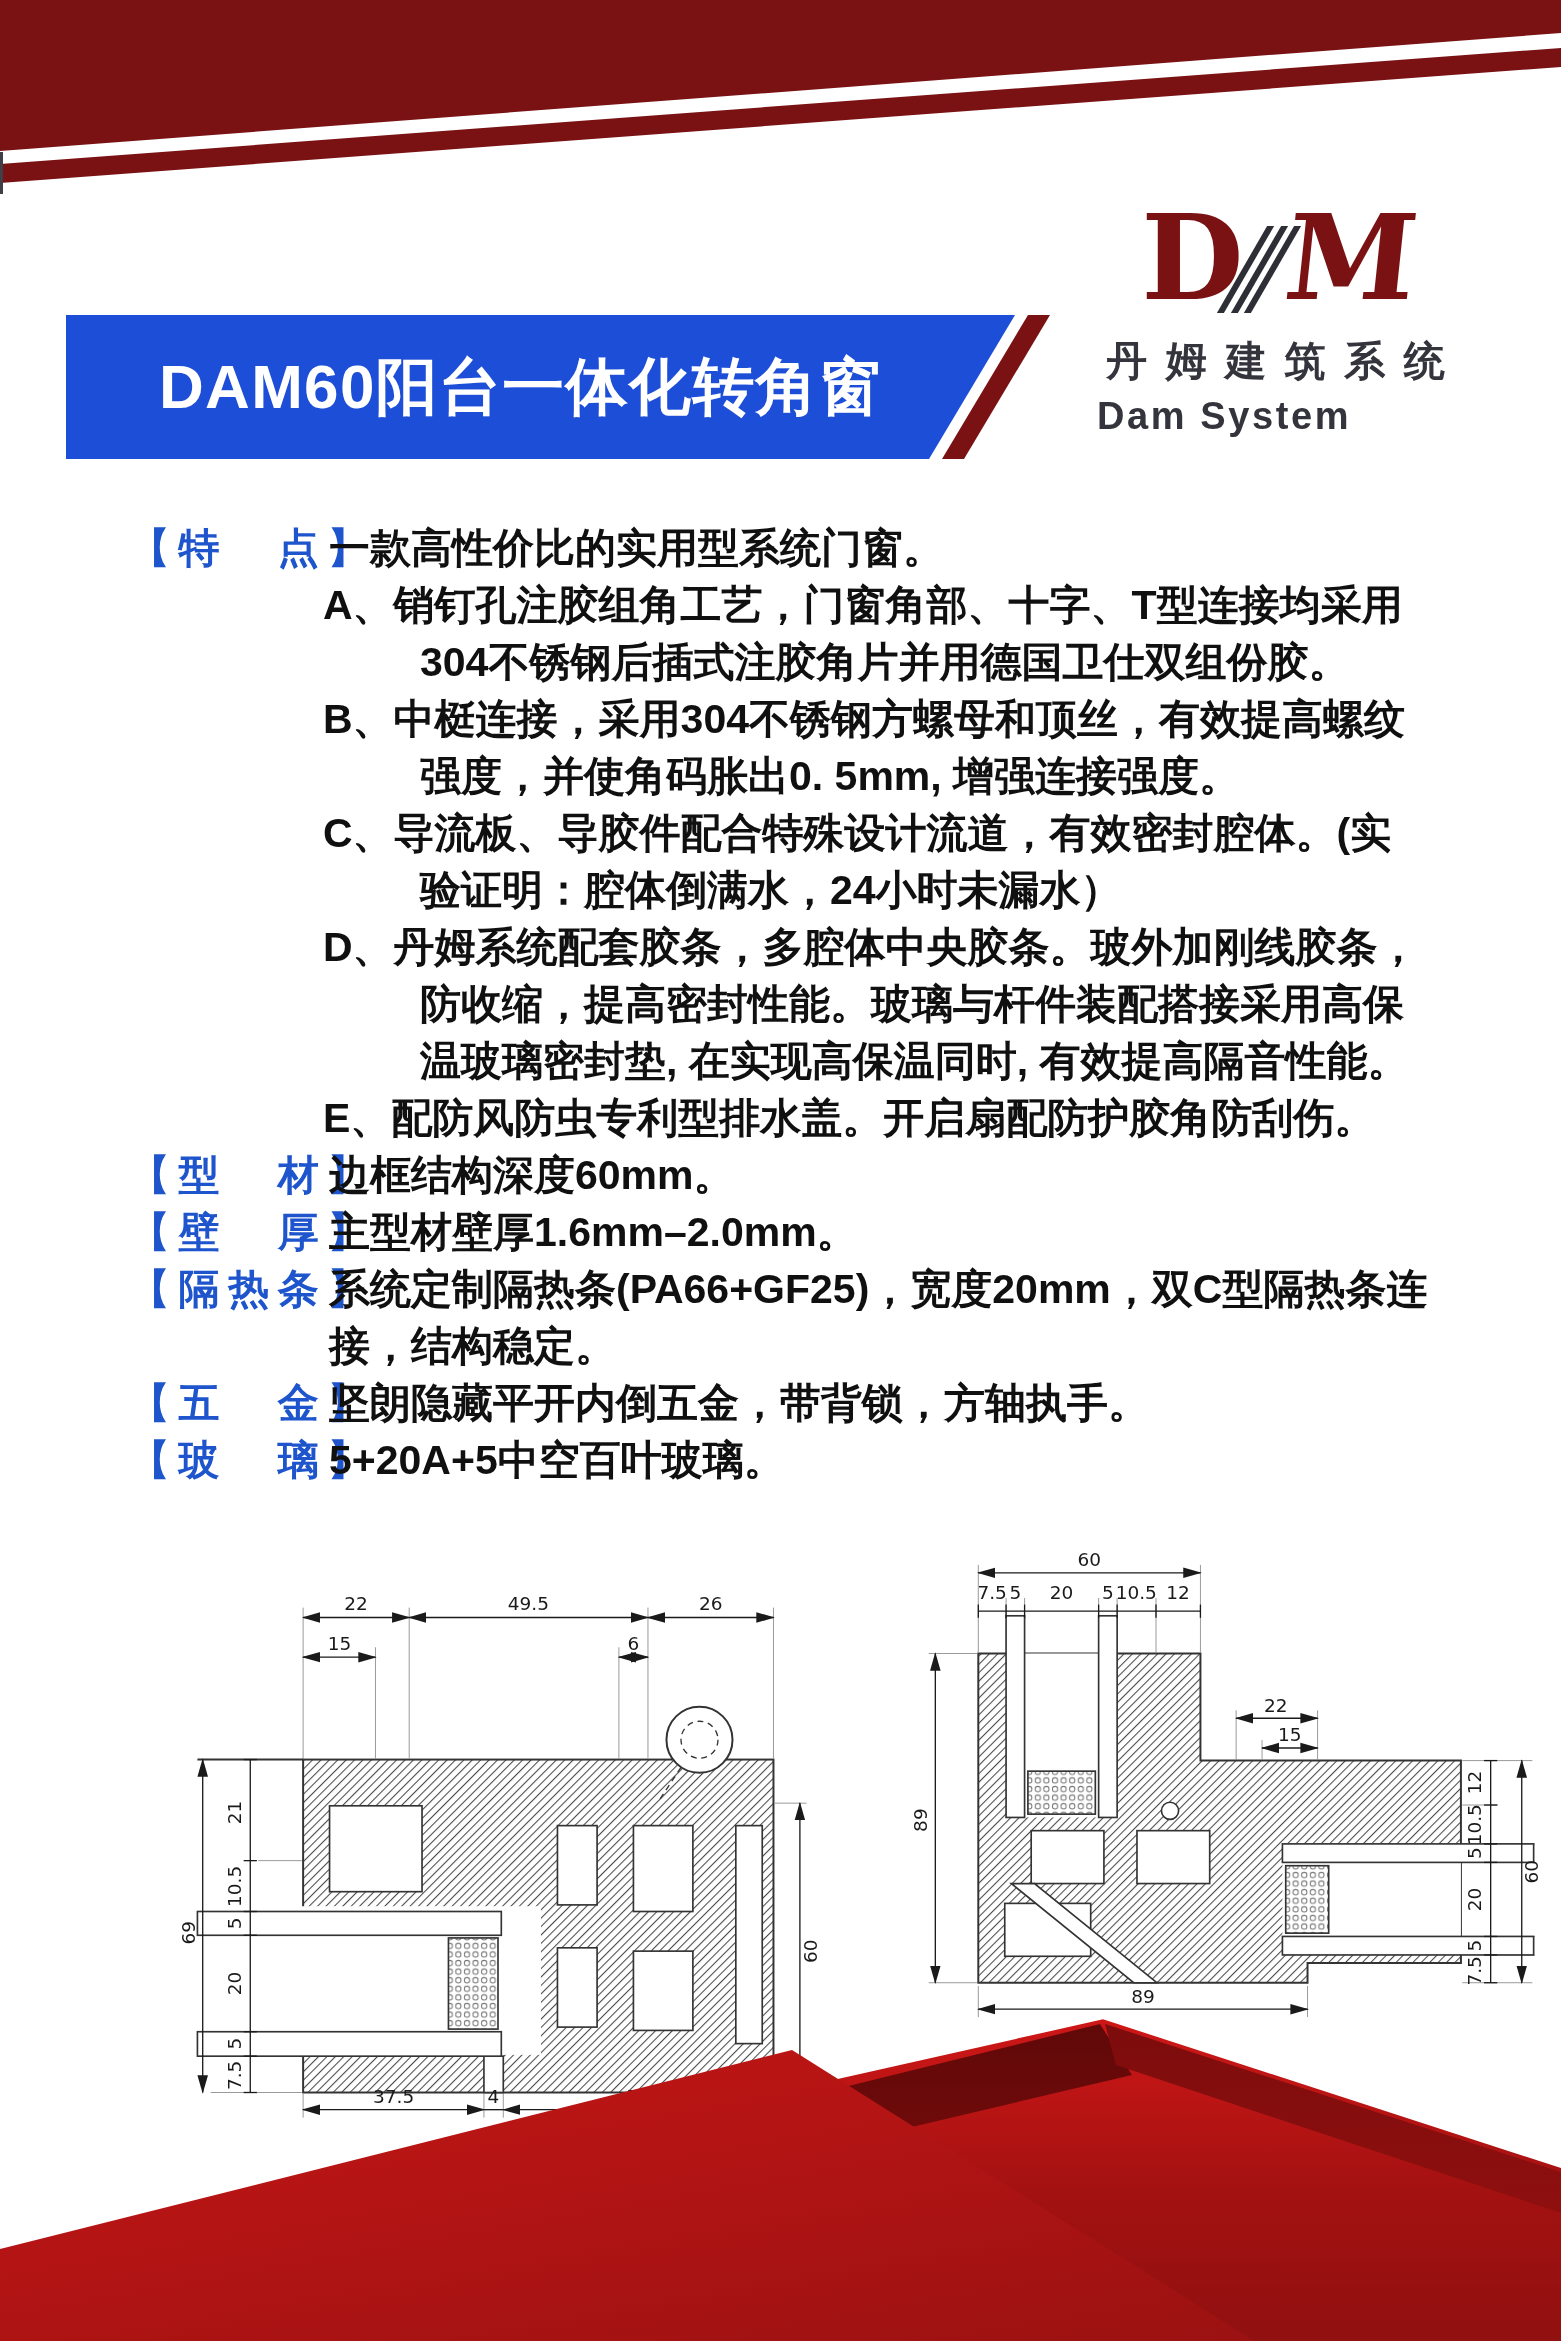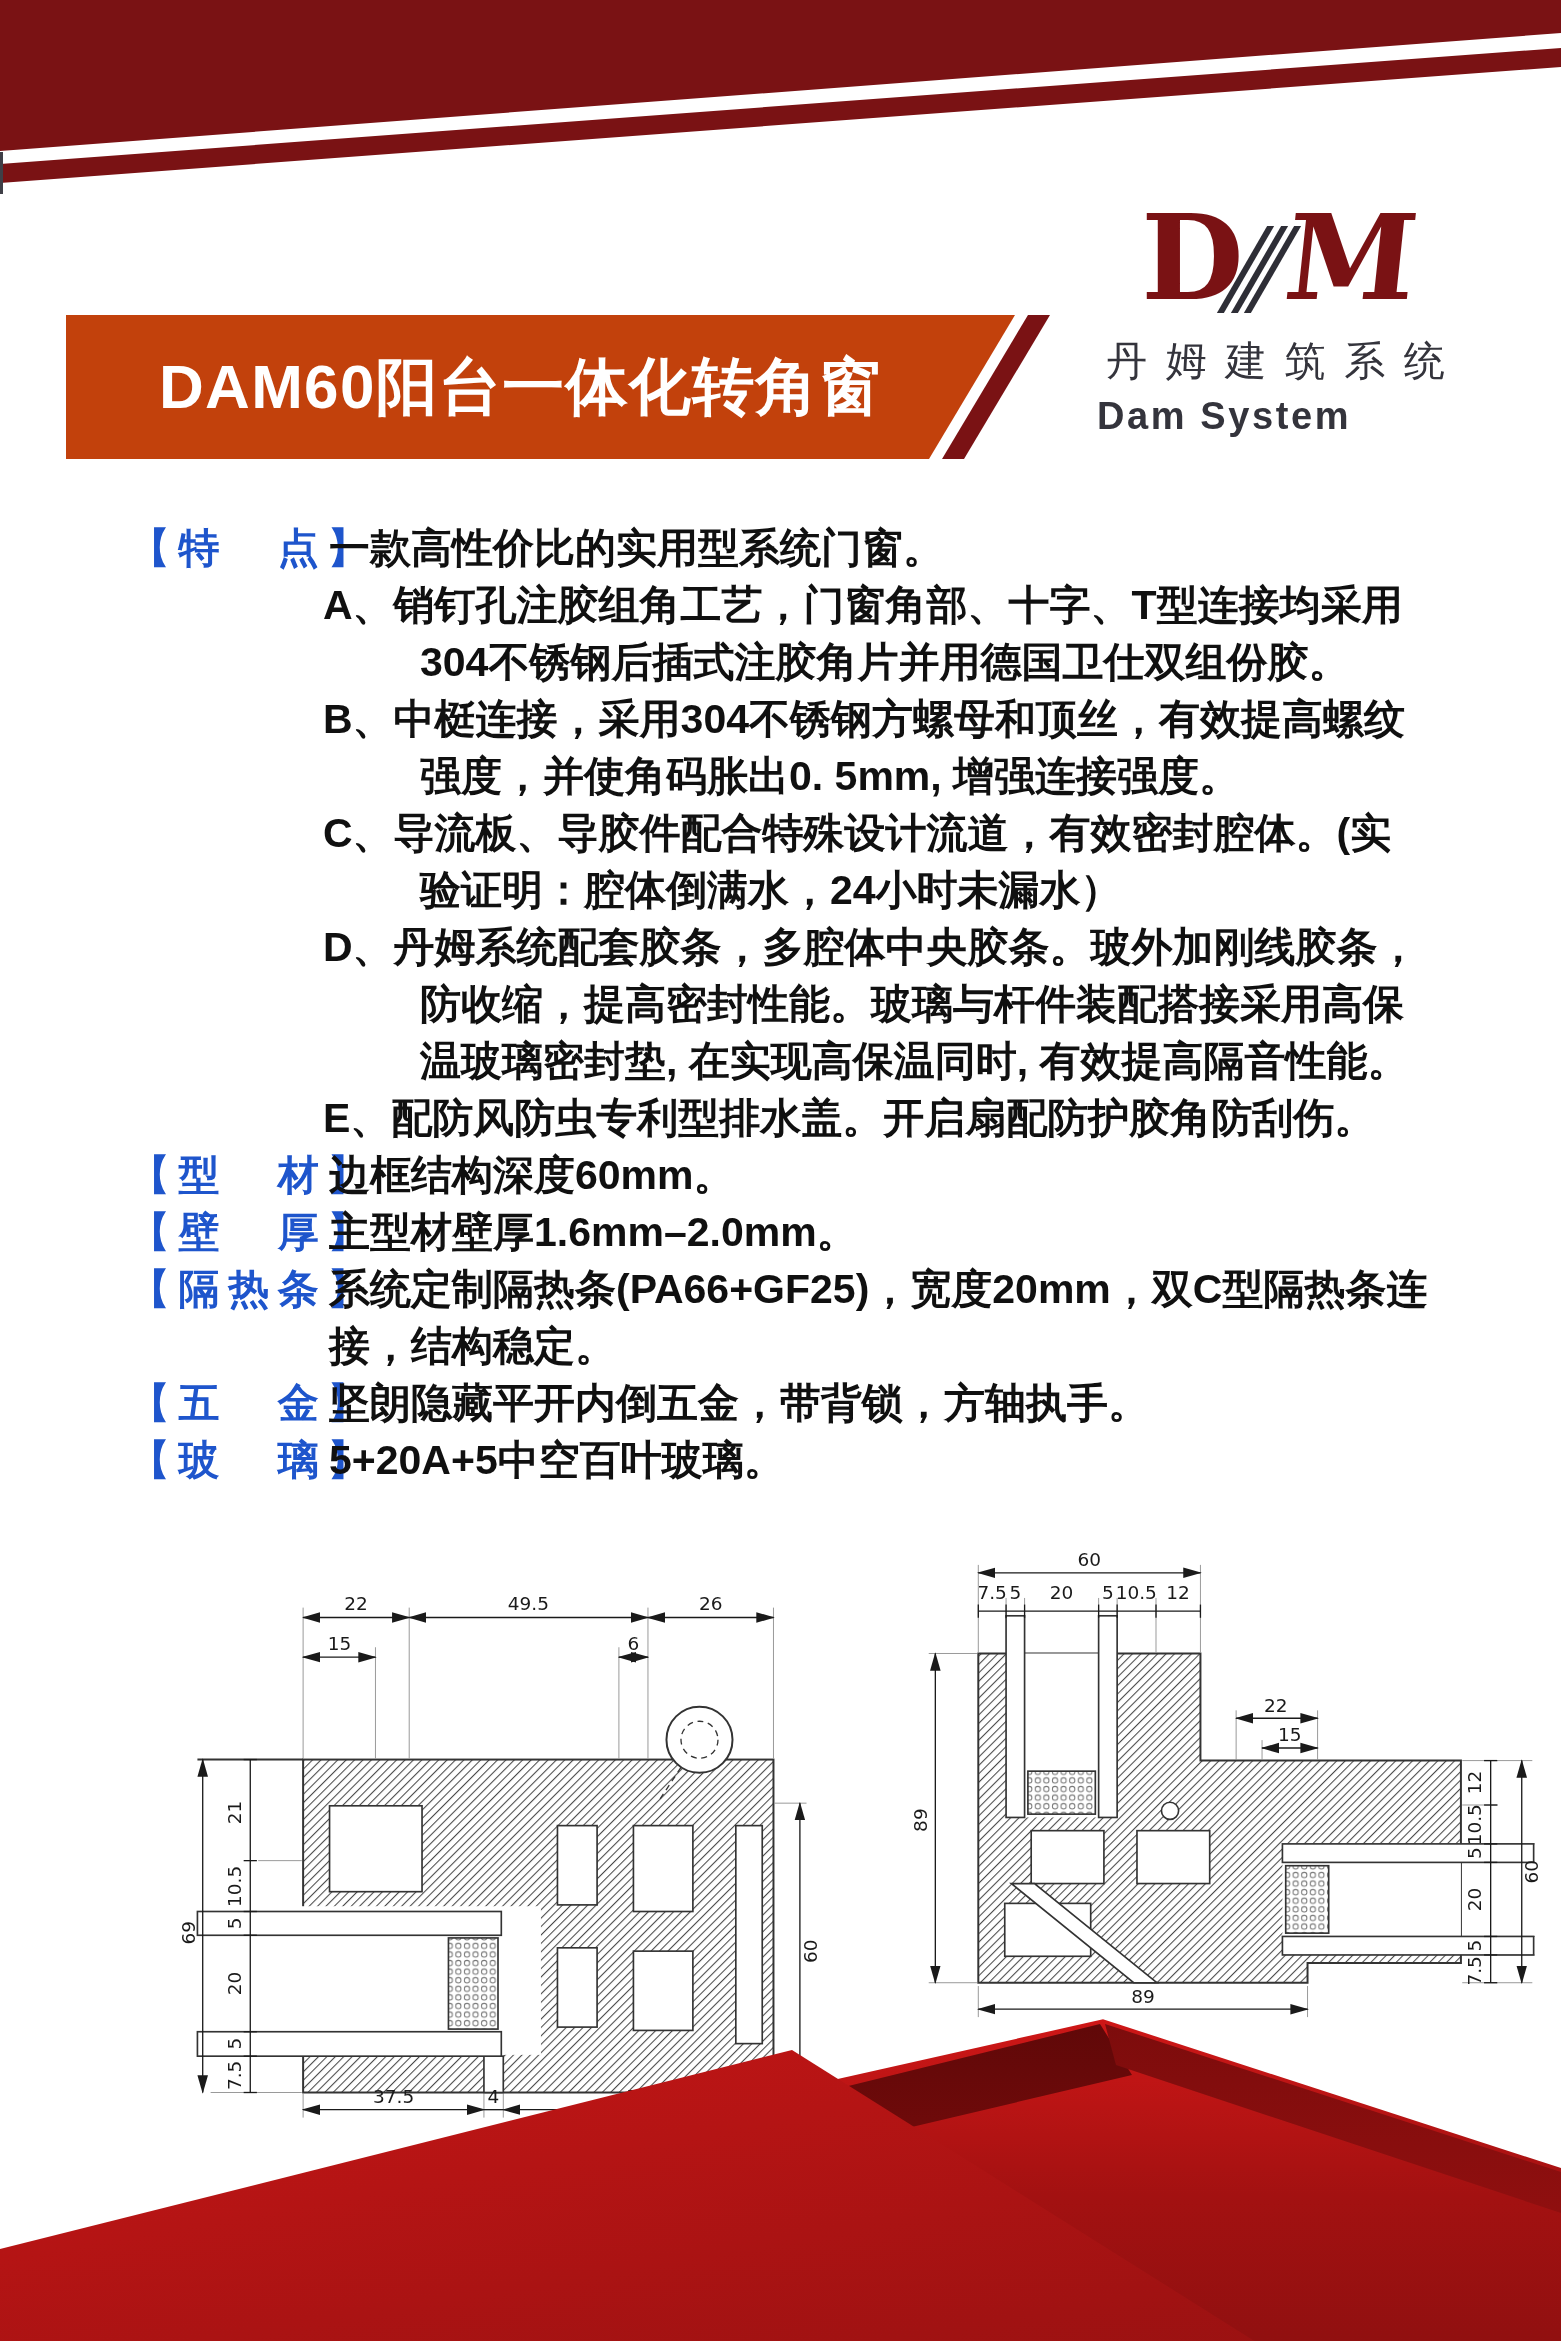--- a/index.html
+++ b/index.html
@@ -6,36 +6,36 @@
   #page{position:relative;width:1561px;height:2342px;background:#ffffff;overflow:hidden;
         font-family:"Liberation Sans",sans-serif;}
   .abs{position:absolute;}
   
   .top-band{left:0;top:0;width:1561px;height:165px;background:#7a1214;
             clip-path:polygon(0px 0px,1561px 0px,1561px 33px,0px 151px);}
   .top-sliver{left:0;top:0;width:1561px;height:192px;background:#7a1214;
             clip-path:polygon(0px 164px,1561px 48px,1561px 67px,0px 183px);}
   .edge-mark{left:0;top:152px;width:3.3px;height:42px;background:#3f3f47;}
   
-  .title-bar{left:66px;top:315px;width:1011px;height:144px;background:#c2410c;
+  .title-bar{left:66px;top:315px;width:1011px;height:144px;background:#1d4ed8;
             clip-path:polygon(0px 0px,949px 0px,863px 144px,0px 144px);}
   .title-accent{left:66px;top:315px;width:1011px;height:144px;background:#7a1214;
             clip-path:polygon(962px 0px,984px 0px,898px 144px,876px 144px);}
   .title-text{padding-left:93px;line-height:144px;font-size:62px;font-weight:bold;
             color:#ffffff;letter-spacing:1.3px;white-space:nowrap;}
   
   .logo-mark{left:1160px;top:195px;width:238px;height:122px;display:flex;align-items:flex-end;
              justify-content:center;}
   .logo-d,.logo-m{font-family:"DejaVu Serif",serif;font-weight:bold;font-size:118px;
              line-height:1;color:#7a1214;}
   .logo-m{transform:skewX(-6deg);}
   .logo-stripes{display:flex;align-items:flex-end;height:93px;margin:0 4px 4px -1.3px;}
   .logo-stripes i{display:block;width:7.3px;height:87px;background:#2e2e36;
              transform:skewX(-30deg);margin-right:6px;}
-  .logo-cn{left:1097px;top:334px;width:350px;text-align:center;font-size:41px;font-weight:400;
+  .logo-cn{left:1097px;top:334px;width:350px;text-align:center;font-size:41px;font-weight:700;
              color:#34343c;letter-spacing:18.5px;padding-left:9.3px;box-sizing:border-box;white-space:nowrap;}
   .logo-en{left:1097px;top:395px;width:350px;text-align:left;font-size:38px;font-weight:bold;
              color:#34343c;letter-spacing:2.6px;white-space:nowrap;}
   
   .body-text{left:129px;top:520px;width:1355px;font-size:41px;font-weight:600;color:#101010;}
   .line{height:57px;line-height:57px;white-space:nowrap;}
   .lbl{display:inline-block;width:200px;color:#1e55cc;letter-spacing:8.6px;font-weight:bold;}
   .i1{padding-left:194px;}  
   .i2{padding-left:291px;}  
   .i3{padding-left:200px;}  

